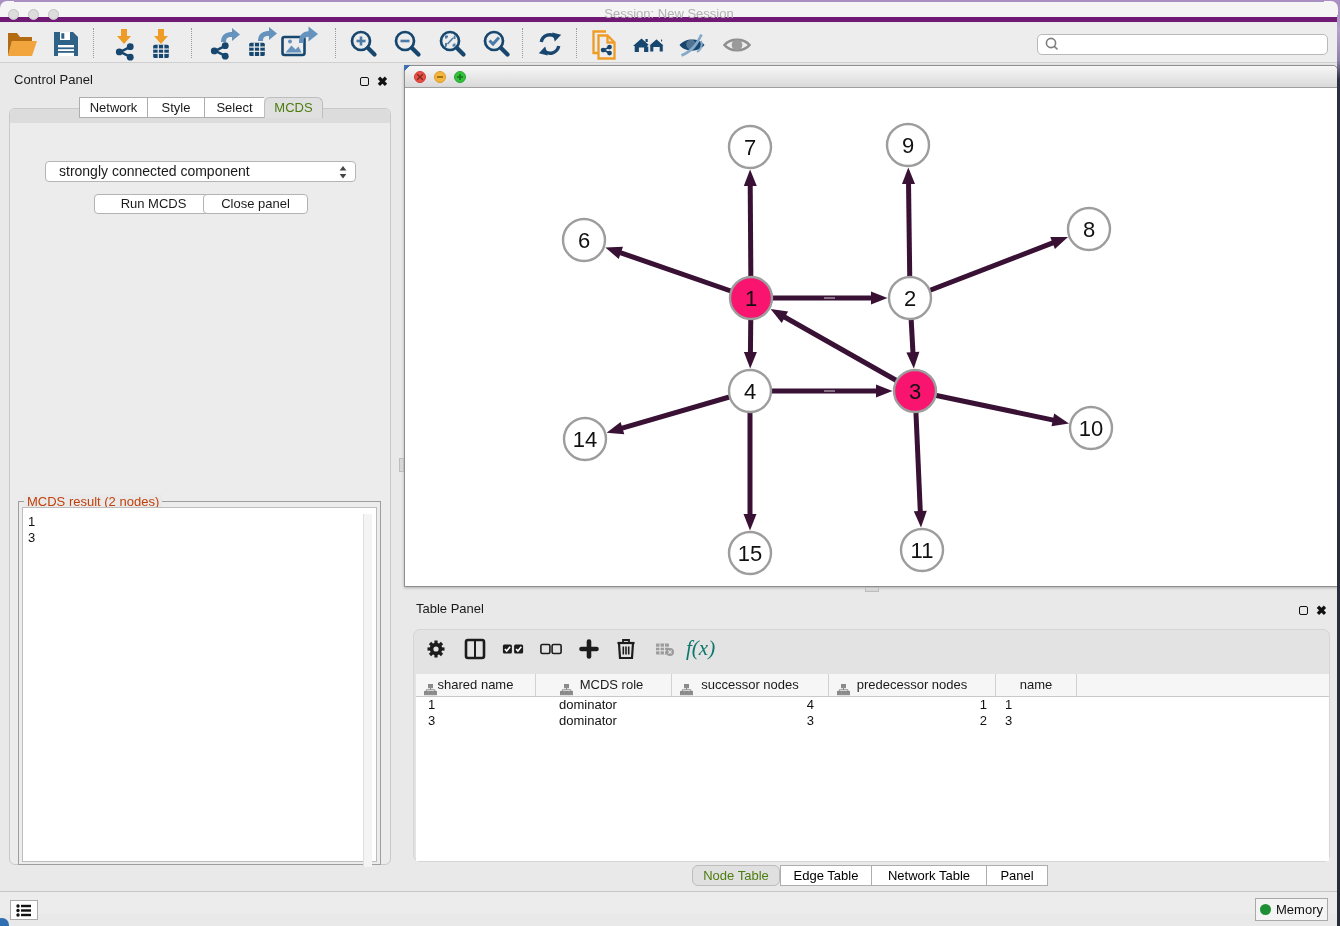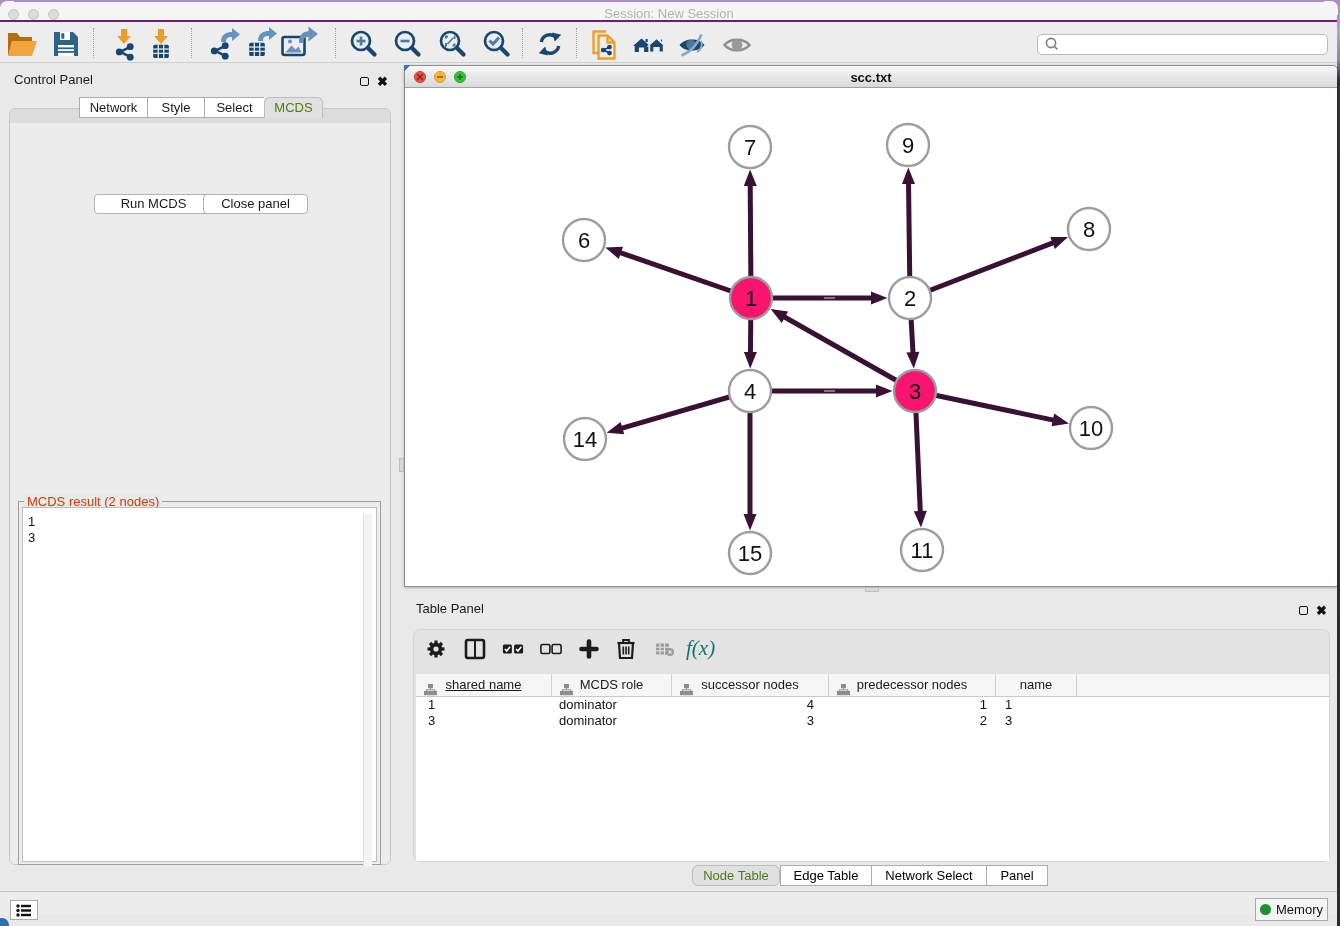--- a/index.html
+++ b/index.html
@@ -2,21 +2,21 @@
 <html><head>
 <meta charset="utf-8">
 <style>
 * { margin:0; padding:0; box-sizing:border-box; }
 html,body { width:1340px; height:926px; overflow:hidden; }
 body { font-family:"Liberation Sans", sans-serif; background:#e9e9e9; position:relative; }
 .abs { position:absolute; }
 
 
 #purpletop { left:0; top:0; width:1340px; height:2px; background:#a98fc2; }
-#titlebar { left:0; top:2px; width:1338px; height:20px; background:#f5f5f5; border-bottom:2px solid #701a75; }
+#titlebar { left:0; top:2px; width:1338px; height:20px; background:#f5f5f5; border-bottom:5px solid #701a75; }
 #titlebar .light { position:absolute; z-index:6; top:7px; width:11px; height:11px; border-radius:50%; background:#dcdcdc; border:1px solid #c3c3c3; }
 #apptitle { position:absolute; top:4px; left:0; width:1338px; text-align:center; font-size:13px; color:#b2b2b2; }
 #toolbar { left:0; top:23px; width:1338px; height:40px; background:#ededed; border-bottom:1px solid #cfcfcf; }
 .tsep { position:absolute; top:5px; height:30px; width:0; border-left:1px dotted #9a9a9a; }
 #searchbox { position:absolute; left:1037px; top:11px; width:291px; height:21px; background:#fff; border:1px solid #b9b9b9; border-radius:5px; }
 
 
 #cpanel { left:0; top:63px; width:392px; height:828px; background:#e9e9e9; }
 #cpanel-h { position:absolute; left:14px; top:9px; font-size:13px; color:#1a1a1a; }
 .winbtns { position:absolute; top:9px; }
@@ -242,20 +242,24 @@
   <div id="cpanel-h">Control Panel</div>
   <div class="winbtns" style="left:360px;"><span class="sqbtn"></span><span class="xbtn">✖</span></div>
   <div class="tabs" style="top:34px;">
     <div class="tab" style="left:79px; width:68px;">Network</div>
     <div class="tab" style="left:147px; width:57px;">Style</div>
     <div class="tab" style="left:204px; width:60px;">Select</div>
     <div class="tab sel last" style="left:264px; width:59px;">MCDS</div>
   </div>
   <div id="cp-box">
     <div class="topstrip"></div>
+    <div id="combo">strongly connected component<span class="arrows"><svg width="10" height="16" viewBox="0 0 10 16">
+            <path d="M 5 2 L 8.4 6.4 L 1.6 6.4 Z" fill="#444"></path>
+            <path d="M 5 14.5 L 8.4 10.1 L 1.6 10.1 Z" fill="#444"></path>
+          </svg></span></div>
     <div class="btn" style="left:84px; top:85px; width:119px;">Run MCDS</div>
     <div class="btn" style="left:193px; top:85px; width:105px;">Close panel</div>
   </div>
   <div id="fieldset">
     <div class="legend">MCDS result (2 nodes)</div>
     <div class="inner">1<br>3<div class="sb"></div></div>
   </div>
 </div>
 
 <div class="abs" id="netwin">
@@ -267,21 +271,20 @@
 <g stroke="#7e2f21" stroke-width="1.5" stroke-linecap="round">
           <line x1="12.5" y1="8.5" x2="17.5" y2="13.5"></line>
           <line x1="17.5" y1="8.5" x2="12.5" y2="13.5"></line>
         </g>
 <line x1="32" y1="11" x2="38" y2="11" stroke="#9a6d14" stroke-width="1.8"></line>
 <g stroke="#1c7b22" stroke-width="1.8">
           <line x1="52" y1="11" x2="58" y2="11"></line>
           <line x1="55" y1="8" x2="55" y2="14"></line>
         </g>
 </svg>
-    <div class="t">scc.txt</div>
   </div>
   <svg width="932" height="498" style="position:absolute; left:0; top:23px;" viewBox="0 0 932 498">
   <g stroke="#391134" stroke-width="5" fill="#391134">
   <line x1="346" y1="209" x2="345.2" y2="94.0"></line>
   <polygon stroke="none" points="345.1,80.5 351.8,97.0 338.8,97.0"></polygon>
   <line x1="346" y1="209" x2="213.0" y2="162.8"></line>
   <polygon stroke="none" points="200.3,158.4 218.0,157.7 213.7,169.9"></polygon>
   <line x1="346" y1="209" x2="469.0" y2="209.0"></line>
   <polygon stroke="none" points="482.5,209.0 466.0,215.5 466.0,202.5"></polygon>
   <line x1="346" y1="209" x2="345.4" y2="266.0"></line>
@@ -410,21 +413,21 @@
 <g stroke="#e3e3e3" stroke-width="1.2">
               <line x1="4.4" y1="1.4" x2="7.6" y2="4.6"></line>
               <line x1="7.6" y1="1.4" x2="4.4" y2="4.6"></line>
             </g>
           </g>
         </g>
       </svg>
       <div style="position:absolute;left:272px;top:6px;font-family:'Liberation Serif',serif;font-style:italic;font-size:21px;color:#0f766e;">f(x)</div>
     <div id="ttable">
       <div id="thead">
-        <div class="hcell" style="left:0px;width:136px;text-decoration:underline;"><span style="position:absolute;left:8px;top:5px;"><svg width="13" height="12" viewBox="0 0 13 12" style="vertical-align:-2px;">
+        <div class="hcell" style="left:0px;width:120px;"><span style="position:absolute;left:8px;top:5px;"><svg width="13" height="12" viewBox="0 0 13 12" style="vertical-align:-2px;">
                 <g fill="#8a8a8a" stroke="#8a8a8a">
 <rect x="4.5" y="0.5" width="4" height="3.2"></rect>
 <rect x="0.5" y="7.5" width="3.6" height="3.2"></rect>
                   <rect x="4.8" y="7.5" width="3.6" height="3.2"></rect>
                   <rect x="9.1" y="7.5" width="3.6" height="3.2"></rect>
 <path d="M 6.5 4 L 6.5 5.8 M 2.3 7.4 L 2.3 5.8 L 10.9 5.8 L 10.9 7.4" fill="none" stroke-width="1"></path>
 </g>
               </svg></span>shared name</div>
         <div class="hcell" style="left:136px;width:120px;"><span style="position:absolute;left:8px;top:5px;"><svg width="13" height="12" viewBox="0 0 13 12" style="vertical-align:-2px;">
                 <g fill="#8a8a8a" stroke="#8a8a8a">
@@ -467,21 +470,21 @@
       <span class="tcell" style="left:143px;">dominator</span>
       <span class="tcell" style="left:256px;width:142px;text-align:right;">3</span>
       <span class="tcell" style="left:413px;width:158px;text-align:right;">2</span>
       <span class="tcell" style="left:589px;">3</span>
     </div>
     </div>
   </div>
   <div id="ttabs">
     <div class="tab sel" style="left:294px; width:88px; border-bottom:1px solid #bdbdbd; border-radius:6px; ">Node Table</div>
     <div class="tab" style="left:382px; width:91px;">Edge Table</div>
-    <div class="tab" style="left:473px; width:115px;">Network Select</div>
+    <div class="tab" style="left:473px; width:115px;">Network Table</div>
     <div class="tab last" style="left:588px; width:62px;">Panel</div>
   </div>
 </div>
 
 <div class="abs" id="statusbar">
   <div id="listbtn"><svg width="26" height="18" viewBox="0 0 26 18">
         <g fill="#111">
 <circle cx="7" cy="5" r="1.7"></circle>
           <circle cx="7" cy="9.5" r="1.7"></circle>
           <circle cx="7" cy="14" r="1.7"></circle>

